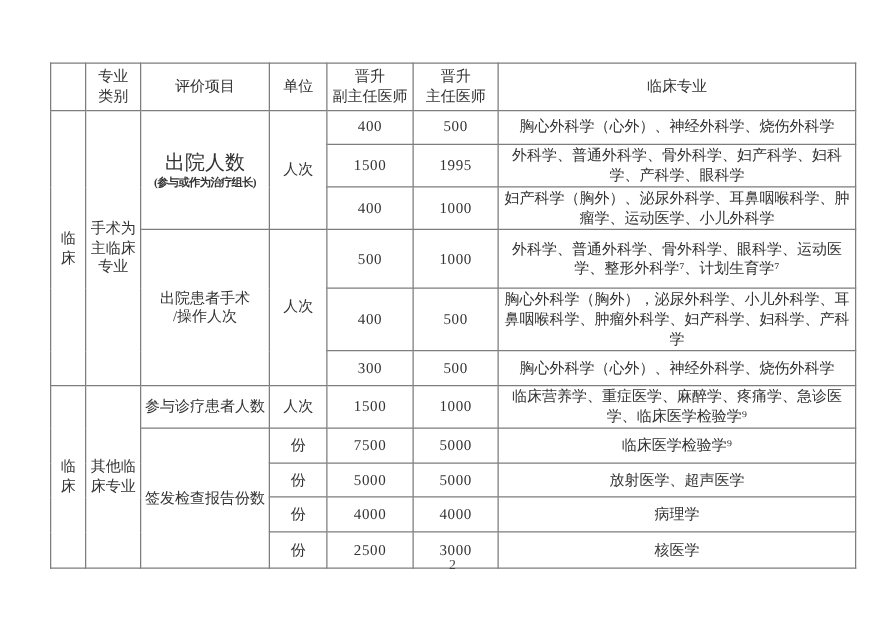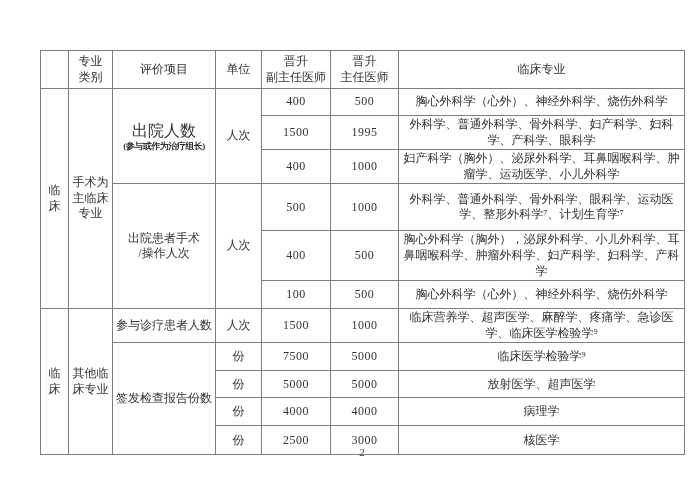--- a/index.html
+++ b/index.html
@@ -98,34 +98,34 @@
       <td class="num">500</td>
       <td class="num">1000</td>
       <td class="specialty">外科学、普通外科学、骨外科学、眼科学、运动医学、整形外科学⁷、计划生育学⁷</td>
     </tr>
     <tr style="height:43px">
       <td class="num">400</td>
       <td class="num">500</td>
       <td class="specialty">胸心外科学（胸外），泌尿外科学、小儿外科学、耳鼻咽喉科学、肿瘤外科学、妇产科学、妇科学、产科学</td>
     </tr>
     <tr style="height:28px">
-      <td class="num">100</td>
+      <td class="num">300</td>
       <td class="num">500</td>
       <td class="specialty">胸心外科学（心外）、神经外科学、烧伤外科学</td>
     </tr>
 
     <tr style="height:31px">
       <td rowspan="5" class="side-cell">临床</td>
       <td rowspan="5" class="cat-cell pre">其他临
 床专业</td>
       <td>参与诊疗患者人数</td>
       <td>人次</td>
       <td class="num">1500</td>
       <td class="num">1000</td>
-      <td class="specialty">临床营养学、超声医学、麻醉学、疼痛学、急诊医学、临床医学检验学⁹</td>
+      <td class="specialty">临床营养学、重症医学、麻醉学、疼痛学、急诊医学、临床医学检验学⁹</td>
     </tr>
     <tr style="height:28px">
       <td rowspan="4">签发检查报告份数</td>
       <td>份</td>
       <td class="num">7500</td>
       <td class="num">5000</td>
       <td class="specialty">临床医学检验学⁹</td>
     </tr>
     <tr style="height:27px">
       <td>份</td>

